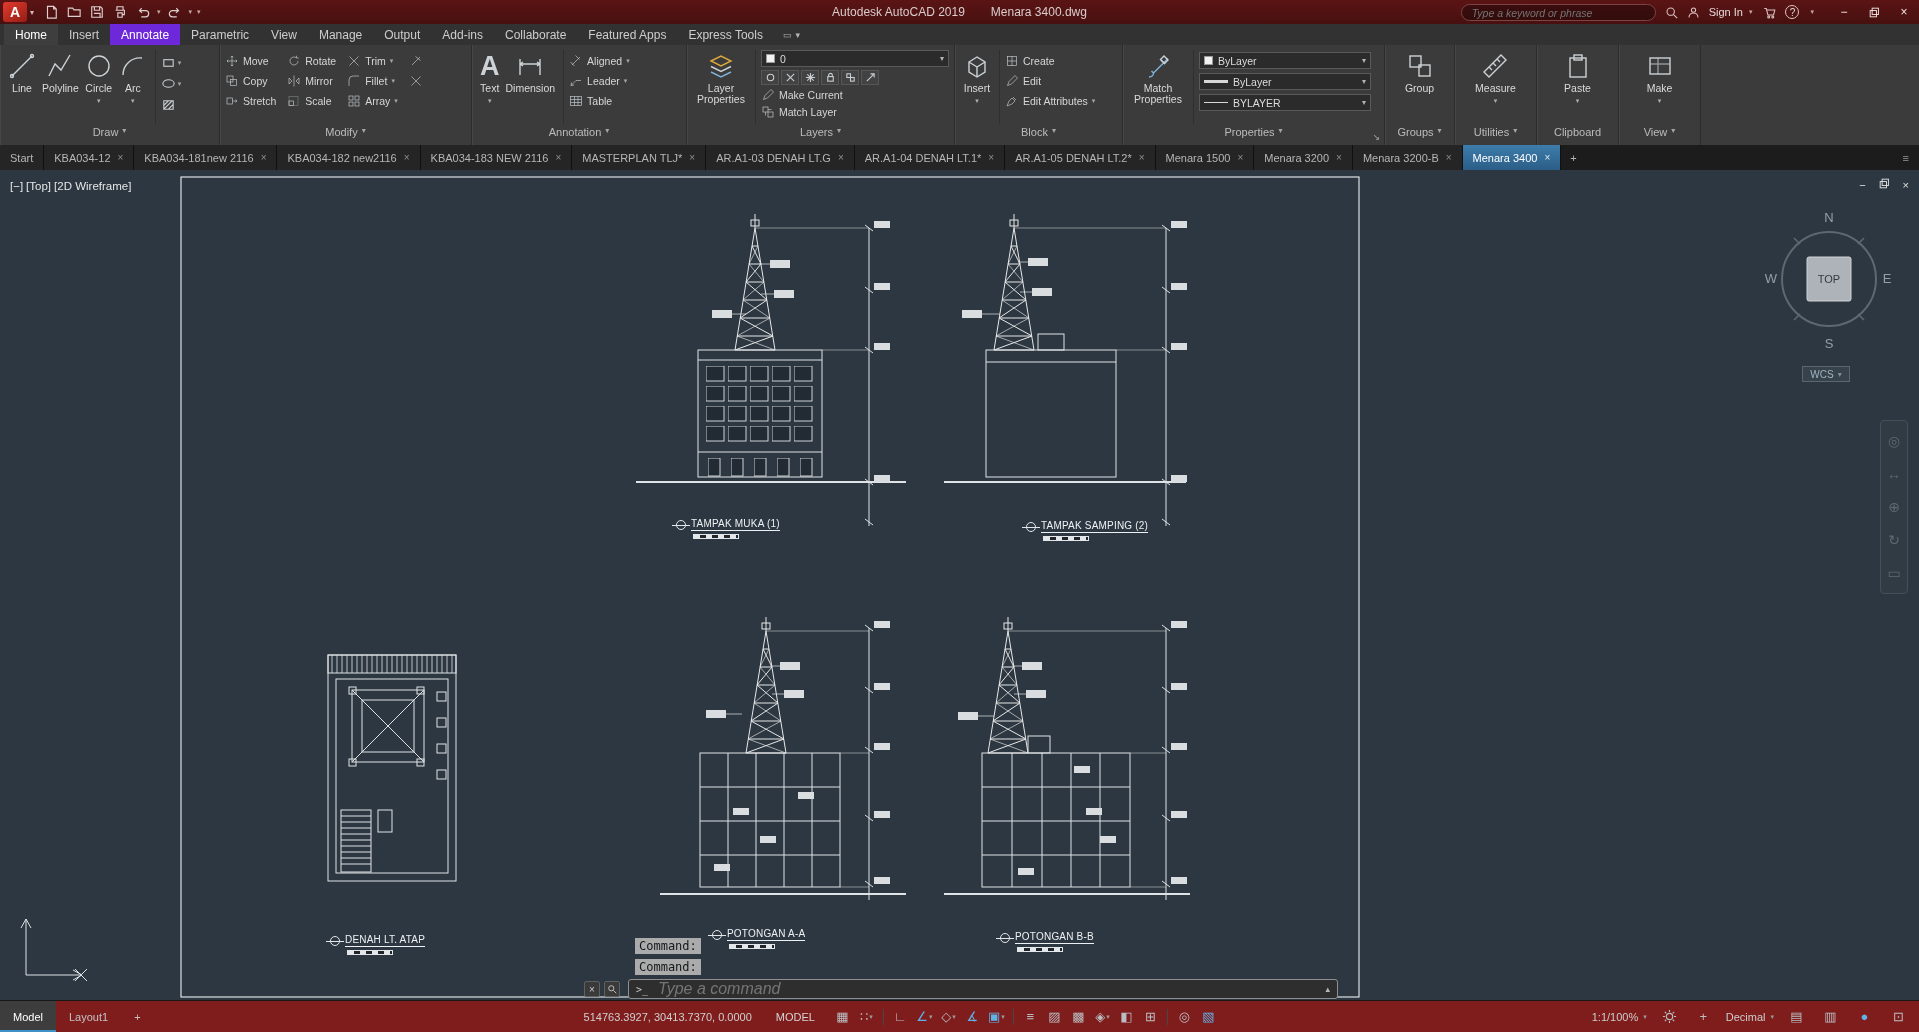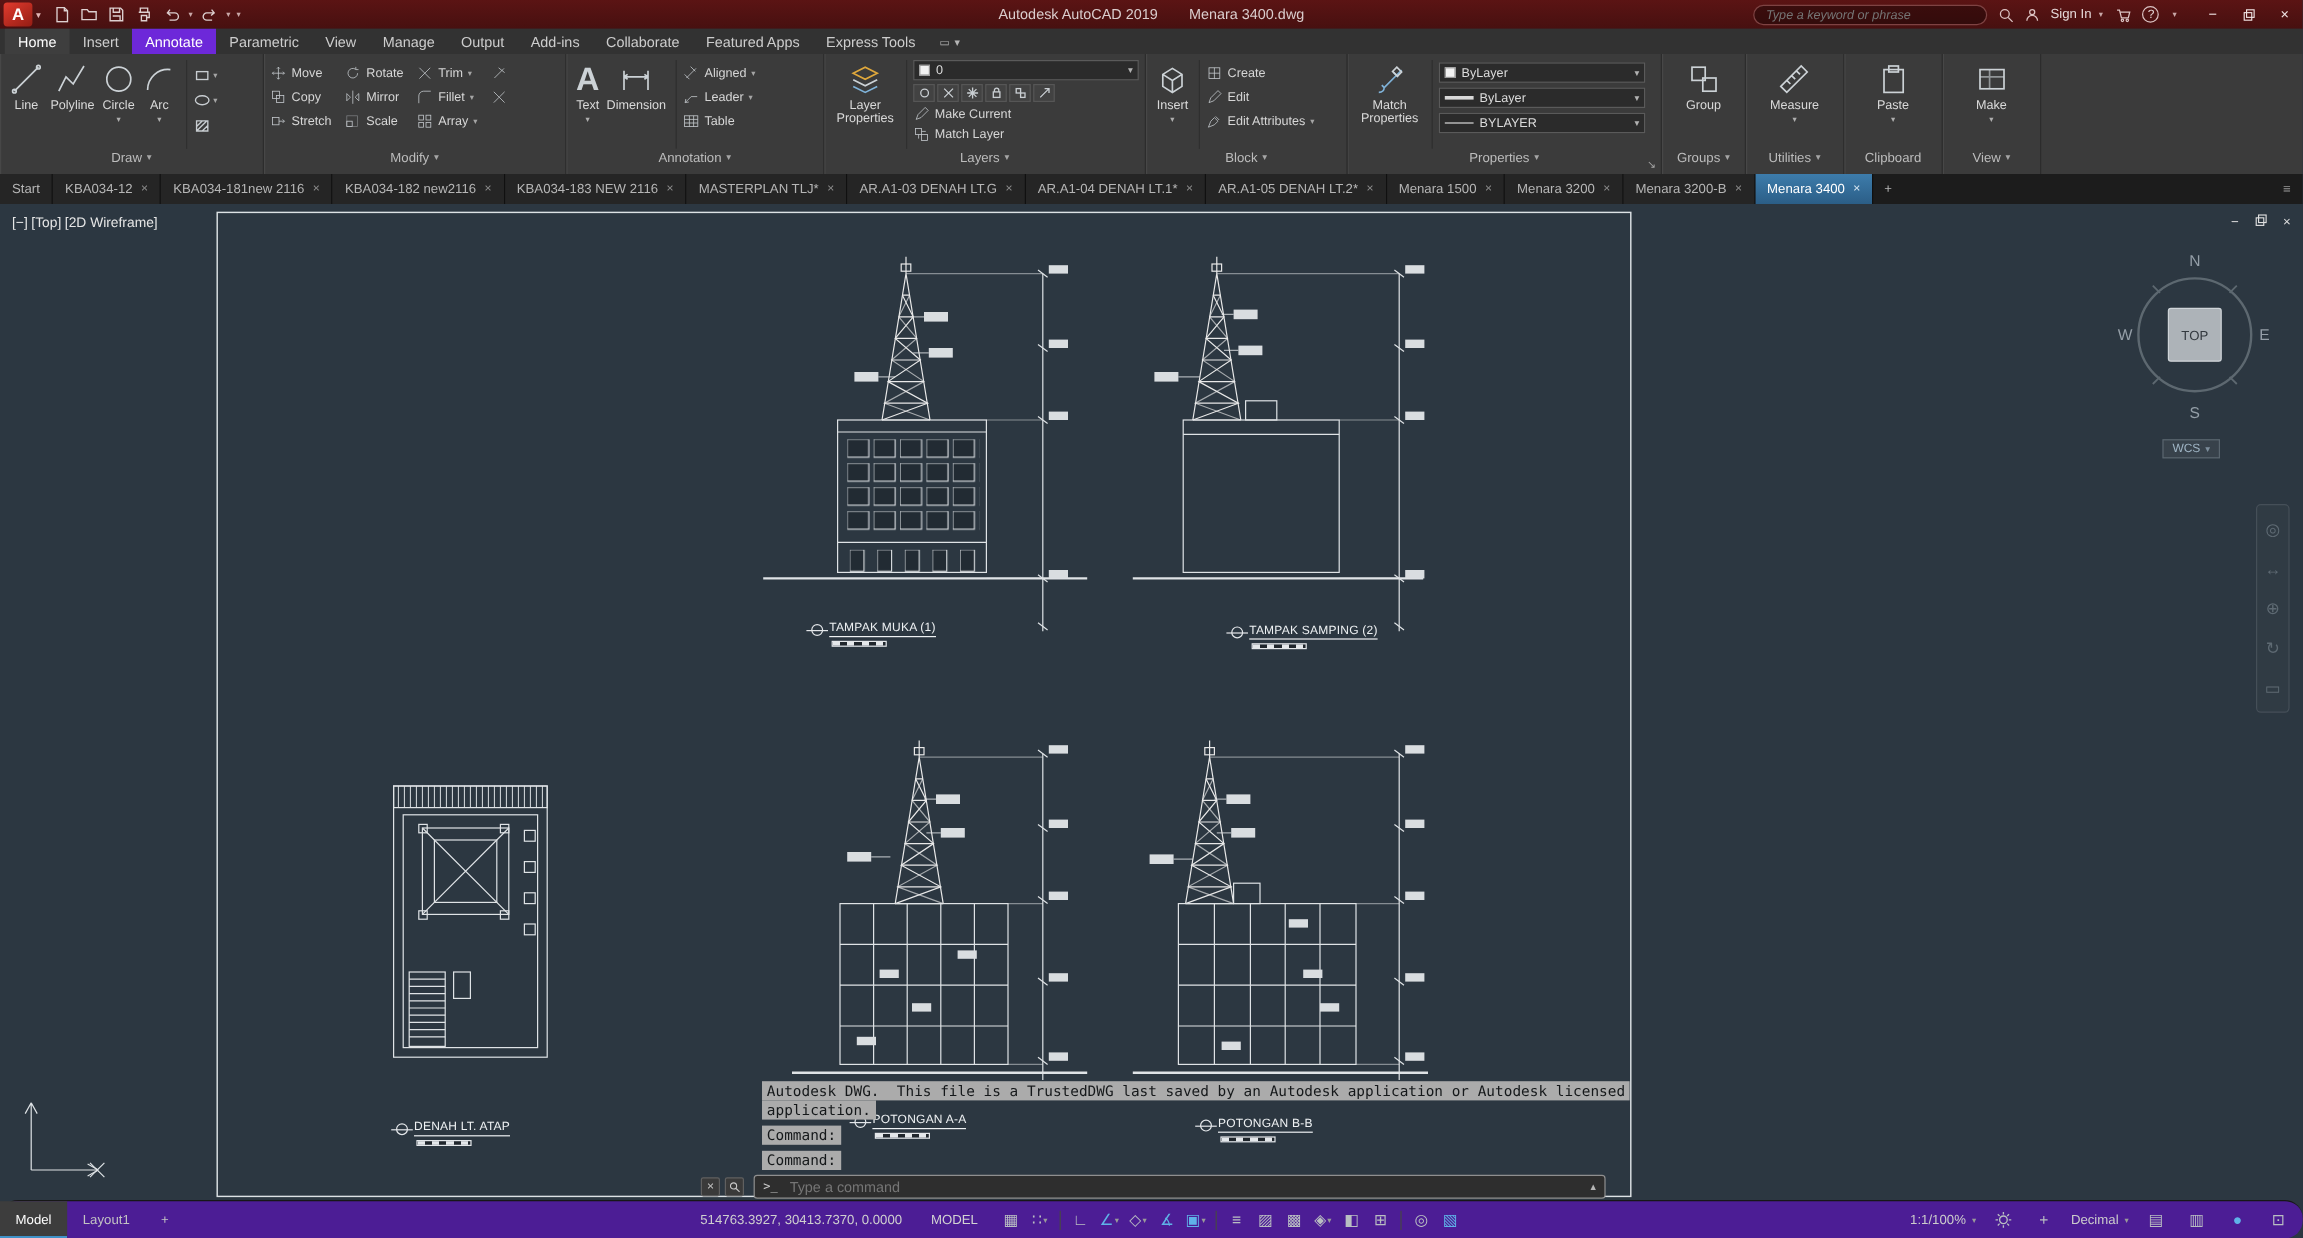--- a/index.html
+++ b/index.html
@@ -115,27 +115,27 @@
   line-height:16px;color:#15181a;display:flex;flex-direction:column;align-items:flex-start;}
 .cmdhist span{background:#ababab;padding:0 4px;white-space:pre;}
 .cmdp{position:absolute;left:635px;font-family:"DejaVu Sans Mono",monospace;font-size:12px;
   background:#ababab;color:#15181a;padding:0 4px;line-height:16px;}
 .cmdchip{position:absolute;width:16px;height:16px;background:#3a3a3a;border:1px solid #606060;
   display:flex;align-items:center;justify-content:center;color:#c8c8c8;font-size:10px;border-radius:2px;}
 .cmdchip svg{width:10px;height:10px;stroke:#c8c8c8;fill:none;stroke-width:1.3;}
 .cmdbar{position:absolute;left:628px;top:809px;width:710px;height:20px;background:#2e2e2e;
   border:1px solid #8f8f8f;border-radius:3px;display:flex;align-items:center;gap:8px;padding:0 7px;}
 .cp{font-family:"DejaVu Sans Mono",monospace;font-size:10px;color:#c8c8c8;}
-.cmdbar input{flex:1;background:transparent;border:0;outline:0;font-size:12px;
+.cmdbar input{flex:1;background:transparent;border:0;outline:0;font-style:italic;font-size:16px;
   color:#bef264;font-family:"Liberation Sans",sans-serif;}
 .cup{font-size:9px;color:#b5b5b5;}
 
 
-#statusbar{position:absolute;top:1000px;left:0;right:0;height:32px;background:#4c1d95;
-  border-top:1px solid #171717;display:flex;align-items:center;font-size:11px;color:#c3c3c3;border-radius:15px;}
+#statusbar{position:absolute;top:1000px;left:0;right:0;height:32px;background:#7f1d1d;
+  border-top:1px solid #171717;display:flex;align-items:center;font-size:11px;color:#c3c3c3;}
 .ltab{height:100%;display:flex;align-items:center;padding:0 13px;}
 .ltab.active{background:#3d3d3d;color:#fff;box-shadow:inset 0 -2px 0 #3f92c8;}
 .scoord{margin-left:430px;color:#cfcfcf;}
 .smodel{margin-left:24px;color:#d3d3d3;}
 .sicons{display:flex;align-items:center;margin-left:16px;gap:1px;}
 .sic{min-width:23px;height:22px;display:flex;align-items:center;justify-content:center;
   font-size:13px;color:#b9bec2;padding:0 1px;}
 .sic.on{color:#5fb2e8;}
 .sda{font-size:7px;color:#9a9a9a;margin-left:1px;}
 .ssep{width:1px;height:16px;background:#474747;margin:0 4px;}
@@ -963,24 +963,20 @@
     <span class="scalebar"></span>
   </div>
   <div class="dwg-label" style="left:1000px;top:761px">
     <span class="lbl-line">
         <span class="lbl-circle"></span>
         <span class="lbl-text">POTONGAN B-B</span>
       </span>
     <span class="scalebar"></span>
   </div>
 
-  <div class="cmdhist">
-    <span>Autodesk DWG.  This file is a TrustedDWG last saved by an Autodesk application or Autodesk licensed</span>
-    <span>application.</span>
-  </div>
   <span class="cmdp" style="top:768px">Command:</span>
   <span class="cmdp" style="top:789px">Command:</span>
 
   <span class="cmdchip" style="left:584px;top:811px">×</span>
   <span class="cmdchip" style="left:604px;top:811px">
       <svg viewBox="0 0 14 14">
         <circle cx="6" cy="6" r="3.6"></circle>
         <path d="M9 9l4 4"></path>
       </svg>
     </span>

